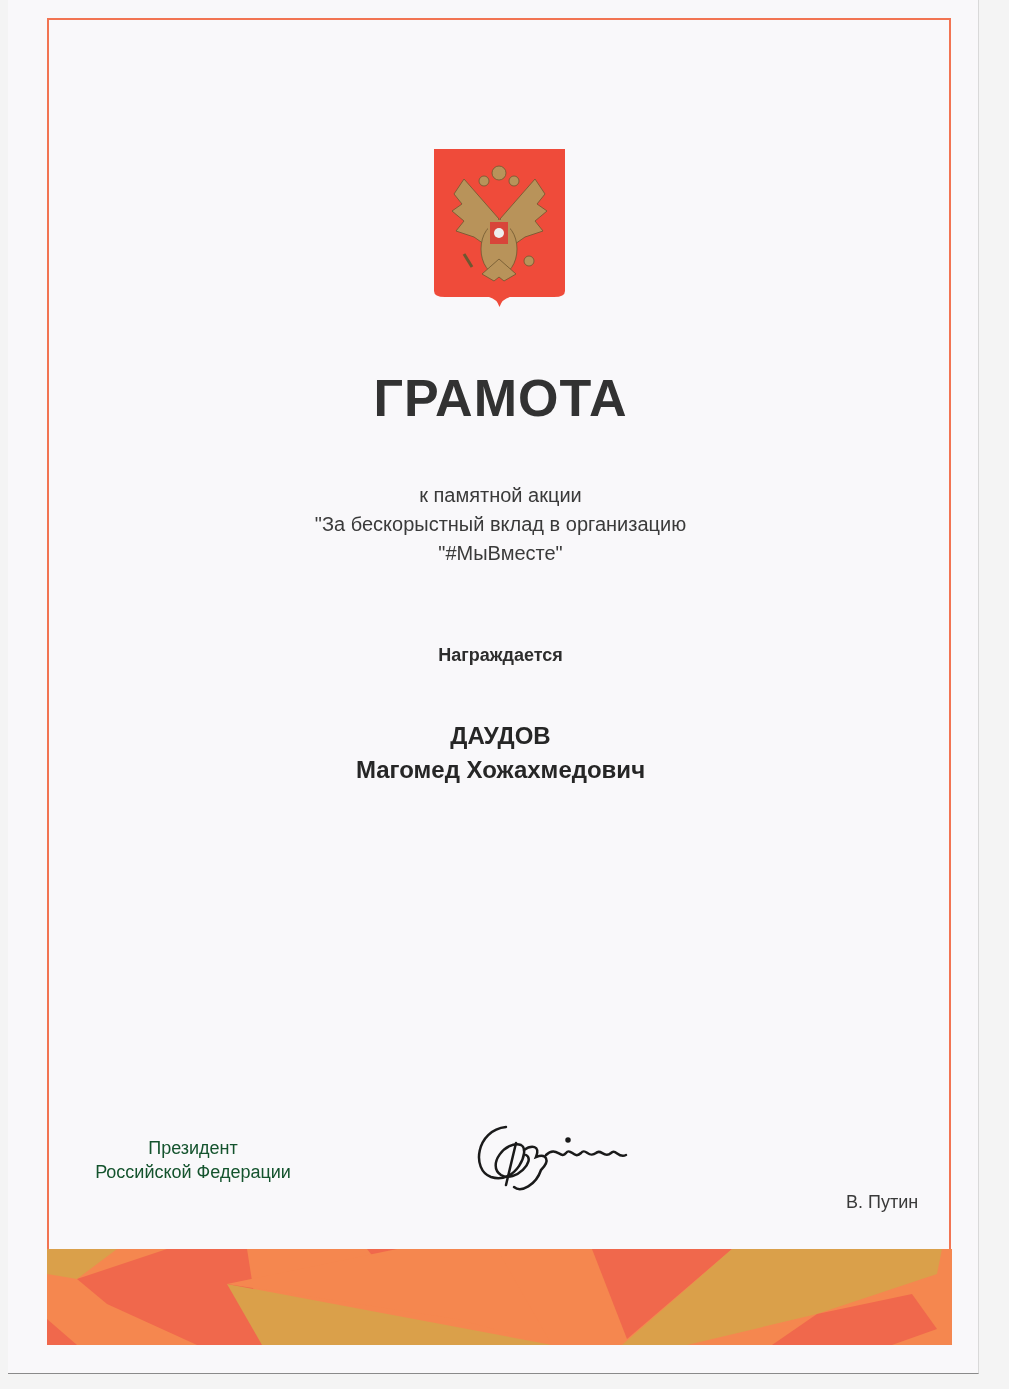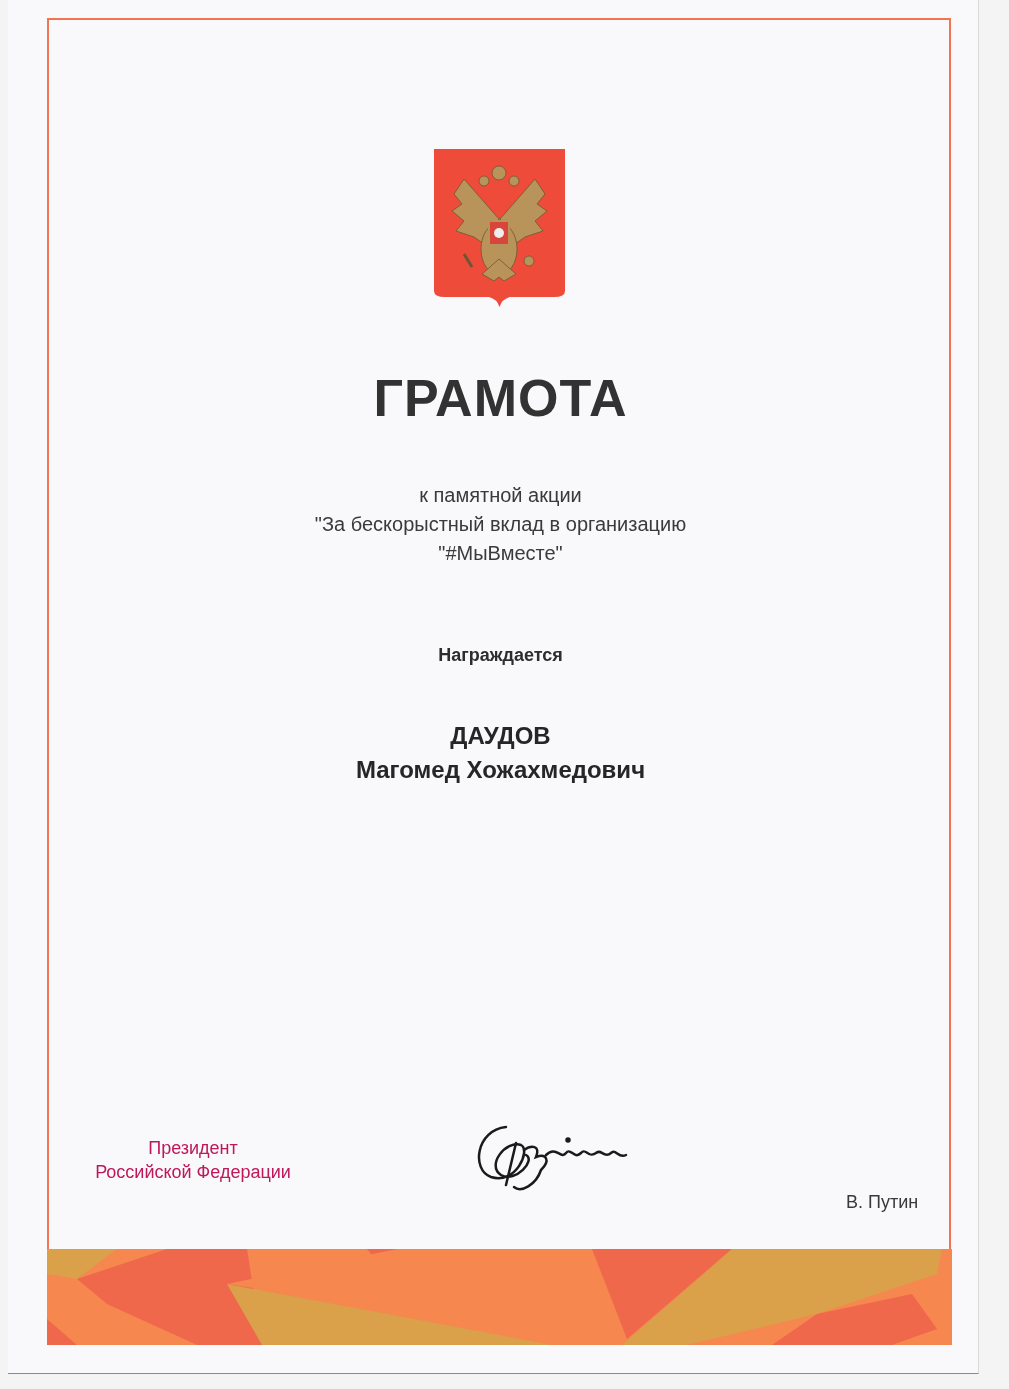--- a/index.html
+++ b/index.html
@@ -37,21 +37,21 @@
   .awarded {
     position:absolute; left:0; top:645px; width:985px; text-align:center;
     font-size:18px; font-weight:bold; color:#2d2d2d;
   }
   .name {
     position:absolute; left:0; top:683px; width:985px; text-align:center;
     font-size:24px; font-weight:bold; line-height:34px; color:#262626;margin-top:36px;
   }
   .pos {
     position:absolute; left:55px; top:1136px; width:260px; text-align:center;
-    font-size:18px; line-height:24px; color:#be185d;
+    font-size:18px; line-height:24px; color:#14532d;
   }
   .signer {
     position:absolute; left:838px; top:1160px; font-size:18px; color:#3a3a3a;margin-top:32px;
   }
   .signature {
     position:absolute; left:458px; top:1115px; width:200px; height:90px;
   }
 </style>
 </head>
 <body>

